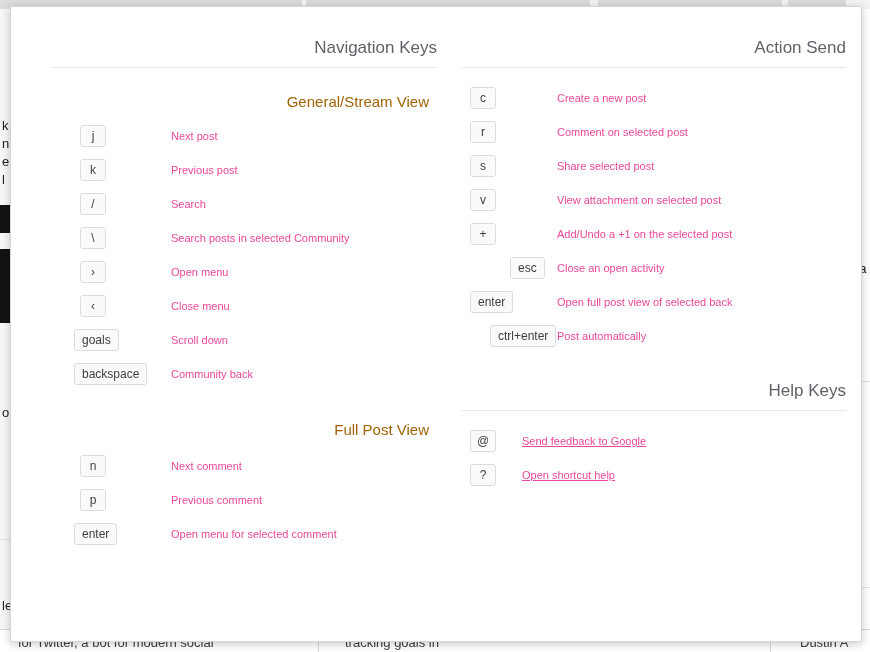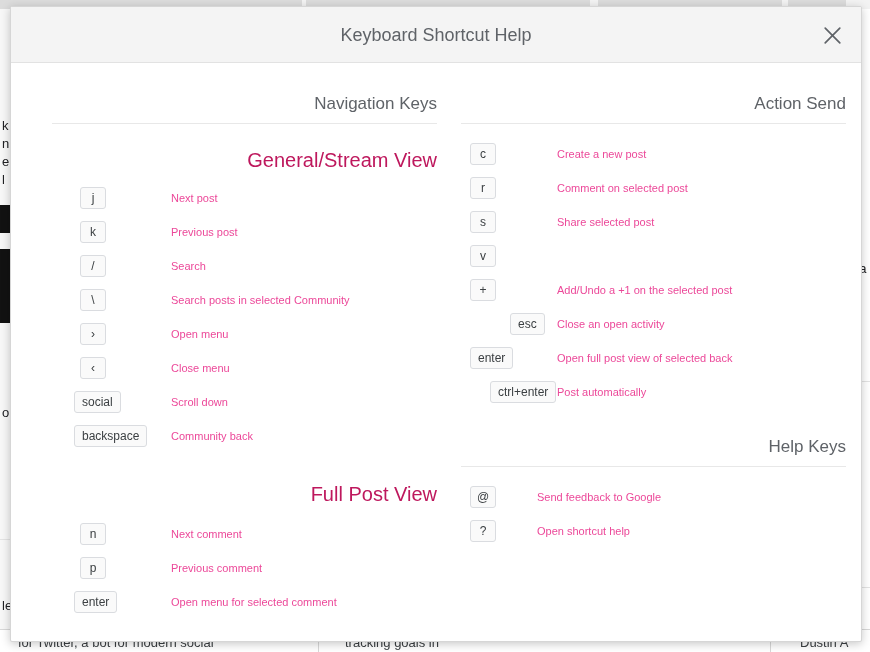--- a/index.html
+++ b/index.html
@@ -171,25 +171,25 @@
     font-weight: normal;
     padding: 0 0 9px 9px;
     border-bottom: 1px solid #e8e8e8;
     margin: 0;
   }
   .section-title.nav    { margin-top: 31px; }
   .section-title.action { margin-top: 31px; }
   .section-title.help   { margin-top: 28px; }
 
   .subsection-title {
-    font-size: 20px;
-    color: #be185d;
+    font-size: 15px;
+    color: #a16207;
     font-weight: normal;
     padding-left: 9px;
-    margin: 0;
+    margin: 8px;
   }
   .subsection-title.general  { margin-top: 25px; }
   .subsection-title.fullpost { margin-top: 30px; }
 
   .shortcut-list { margin: 0; padding: 0; list-style: none; }
   .shortcut-list.nav-general  { margin-top: 9px; }
   .shortcut-list.nav-fullpost { margin-top: 11px; }
   .shortcut-list.action-list  { margin-top: 13px; }
   .shortcut-list.help-list    { margin-top: 13px; }
 
@@ -228,21 +228,21 @@
   .chip-cell.indent { left: 28px; }
 
   .shortcut-desc {
     position: absolute;
     font-size: 11px;
     color: #ec4899;
     white-space: nowrap;
   }
   .column.left  .shortcut-desc { left: 119px; }
   .column.right .shortcut-desc { left: 96px; }
-  .column.right .help-list .shortcut-desc { left: 76px; }
+  .column.right .help-list .shortcut-desc { left: 61px; text-decoration: underline; }
 </style>
 </head>
 <body>
 
 <div id="page-backdrop">
   <div class="bg-topbar">
     <div class="bg-gap" style="left:302px; width:4px;"></div>
     <div class="bg-gap" style="left:590px; width:8px;"></div>
     <div class="bg-gap" style="left:782px; width:6px;"></div>
     <div class="bg-gap" style="left:846px; width:24px;"></div>
@@ -282,28 +282,20 @@
     <div class="bg-bottom-cell" style="left:18px; width:290px;">for Twitter, a bot for modern social</div>
     <div class="bg-bottom-sep" style="left:318px;"></div>
     <div class="bg-bottom-cell" style="left:345px; width:420px;">tracking goals in</div>
     <div class="bg-bottom-sep" style="left:770px;"></div>
     <div class="bg-bottom-cell" style="left:800px; width:70px;">Dustin A</div>
   </div>
 </div>
 
 <div id="shortcut-modal">
 
-  <div class="modal-header">
-    <div class="modal-title">Keyboard Shortcut Help</div>
-    <button class="close-button" aria-label="Close">
-      <svg width="19" height="19" viewBox="0 0 19 19" aria-hidden="true">
-        <path d="M2.2 2.2 L16.8 16.8 M16.8 2.2 L2.2 16.8" stroke="#5f6368" stroke-width="1.7" stroke-linecap="round" fill="none"></path>
-      </svg>
-    </button>
-  </div>
 
   <div class="modal-body">
 
     <div class="column left">
       <div class="section-title nav">Navigation Keys</div>
 
       <div class="subsection-title general">General/Stream View</div>
 
       <ul class="shortcut-list nav-general">
         <li class="shortcut-row">
@@ -337,21 +329,21 @@
           <span class="shortcut-desc">Open menu</span>
         </li>
         <li class="shortcut-row">
           <span class="chip-cell indent">
             <span class="key-chip narrow">‹</span>
           </span>
           <span class="shortcut-desc">Close menu</span>
         </li>
         <li class="shortcut-row">
           <span class="chip-cell" style="left:22px;">
-            <span class="key-chip">social</span>
+            <span class="key-chip">goals</span>
           </span>
           <span class="shortcut-desc">Scroll down</span>
         </li>
         <li class="shortcut-row">
           <span class="chip-cell" style="left:22px;">
             <span class="key-chip">backspace</span>
           </span>
           <span class="shortcut-desc">Community back</span>
         </li>
       </ul>
@@ -399,20 +391,21 @@
         <li class="shortcut-row">
           <span class="chip-cell" style="left:9px;">
             <span class="key-chip narrow">s</span>
           </span>
           <span class="shortcut-desc">Share selected post</span>
         </li>
         <li class="shortcut-row">
           <span class="chip-cell" style="left:9px;">
             <span class="key-chip narrow">v</span>
           </span>
+          <span class="shortcut-desc">View attachment on selected post</span>
         </li>
         <li class="shortcut-row">
           <span class="chip-cell" style="left:9px;">
             <span class="key-chip narrow">+</span>
           </span>
           <span class="shortcut-desc">Add/Undo a +1 on the selected post</span>
         </li>
         <li class="shortcut-row">
           <span class="chip-cell" style="left:9px;padding-left:40px;">
             <span class="key-chip">esc</span>

